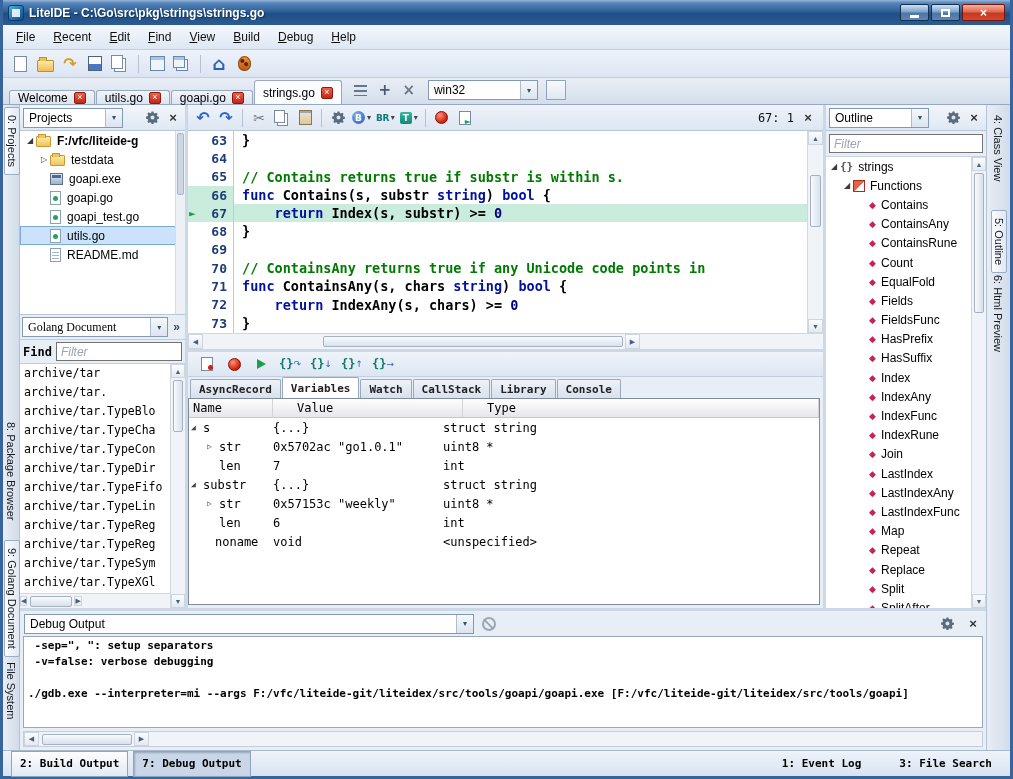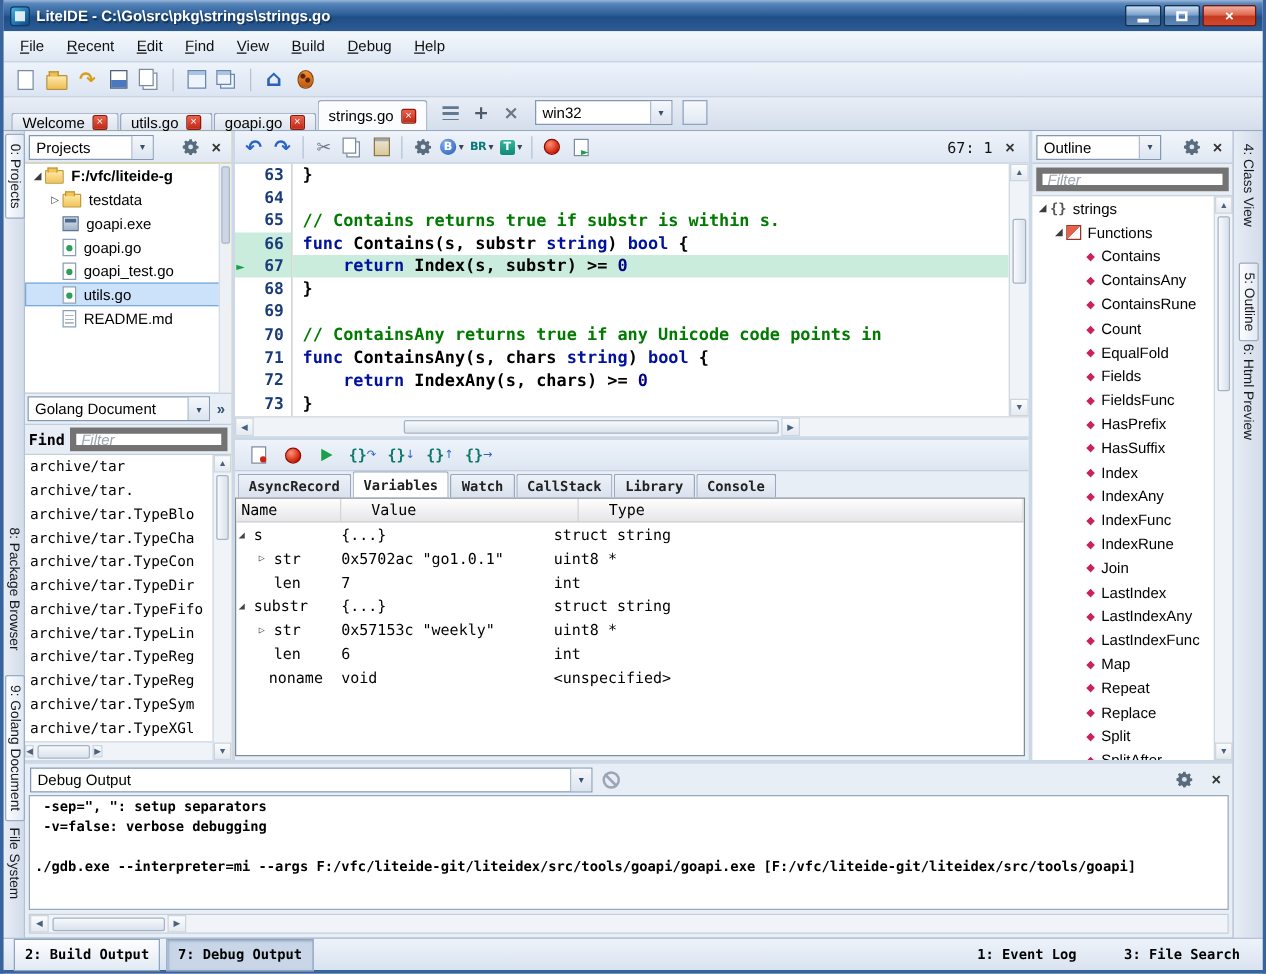--- a/index.html
+++ b/index.html
@@ -109,21 +109,21 @@
   .tabbar-actions { display:flex; align-items:center; gap:6px; margin:0 10px 4px; }
   .env-combo { width:110px; margin-bottom:4px; }
   .env-btn { width:20px; height:20px; margin:0 0 4px 8px; border:1px solid #8ea4c0;
     background:linear-gradient(#f8fafc,#dfe8f2); flex:none; }
 
   
   .combo { background:#fff; border:1px solid #8398b4; height:20px; display:flex; align-items:center; }
   .combo-text { padding:0 5px; flex:1; white-space:nowrap; overflow:hidden; }
   .combo-btn { width:17px; align-self:stretch; border-left:1px solid #aebccd; flex:none;
     background:linear-gradient(#f5f8fb,#dce4ef); display:grid; place-items:center; font-size:8px; color:#33506e; }
-  .filter-input { height:19px; border:5px solid #737373; padding:0 4px; font:12px "Liberation Sans",sans-serif; background:#fff; }
+  .filter-input { height:19px; border:1px solid #737373; padding:0 4px; font:12px "Liberation Sans",sans-serif; background:#fff; }
   .filter-input::placeholder { color:#9aa4b0; font-style:italic; }
   .spacer { flex:1; }
   .hdr-btn { width:18px; height:18px; display:grid; place-items:center; flex:none; }
   .close-x { font-weight:bold; font-size:13px; color:#333; }
 
   
   .body { flex:1; display:flex; min-height:0; }
   .vstrip { position:relative; flex:none; background:linear-gradient(90deg,#e8edf5,#d2dcea); }
   .vstrip.left { width:17px; border-right:1px solid #b4c2d6; }
   .vstrip.right { width:24px; border-left:1px solid #b4c2d6; }
@@ -155,21 +155,21 @@
   .fi.folder-open::before,.fi.folder::before { content:""; position:absolute; top:-3px; left:1px; width:6px; height:3px;
     background:#f2c45c; border:1px solid #c59a30; border-bottom:none; }
   .fi.exe { width:13px; height:12px; background:linear-gradient(#dfe8f2,#9fb3c8); border:1px solid #5c7490; }
   .fi.exe::before { content:""; position:absolute; top:1px; left:1px; right:1px; height:3px; background:#4a6a92; }
   .fi.go-file,.fi.text-file { width:11px; height:14px; background:#fff; border:1px solid #8ba0b4; }
   .fi.go-file::before { content:""; position:absolute; left:2px; top:4px; width:5px; height:5px; border-radius:50%; background:#2ca05a; }
   .fi.text-file::before { content:""; position:absolute; left:1px; right:1px; top:3px; height:7px;
     background:repeating-linear-gradient(#a8b4c0 0 1px,transparent 1px 3px); }
 
   .doc-combo-row { display:flex; align-items:center; padding:2px; gap:2px; background:#e8eef6; border-bottom:1px solid #c2cede; flex:none; }
-  .doc-combo-row .combo { flex:1; min-width:0; }
+  .doc-combo-row .combo { flex:1; min-width:0;font-family:Liberation Serif, serif; }
   .chevrons { padding:0 3px; font-weight:bold; color:#33506e; }
   .find-row { display:flex; align-items:center; gap:4px; padding:2px 3px; background:#e8eef6; border-bottom:1px solid #c2cede; flex:none; }
   .find-label { font-weight:bold; font-family:"DejaVu Sans Mono",monospace; font-size:12px; }
   .find-row .filter-input { flex:1; min-width:0; }
 
   .doc-area { flex:1; display:flex; min-height:0; background:#fff; }
   .doc-main { flex:1; display:flex; flex-direction:column; min-width:0; }
   .doc-list { flex:1; overflow:hidden; }
   .doc-row { height:19px; line-height:19px; padding-left:4px; white-space:nowrap; overflow:hidden;
     font-family:"DejaVu Sans Mono",monospace; font-size:11.5px; }

